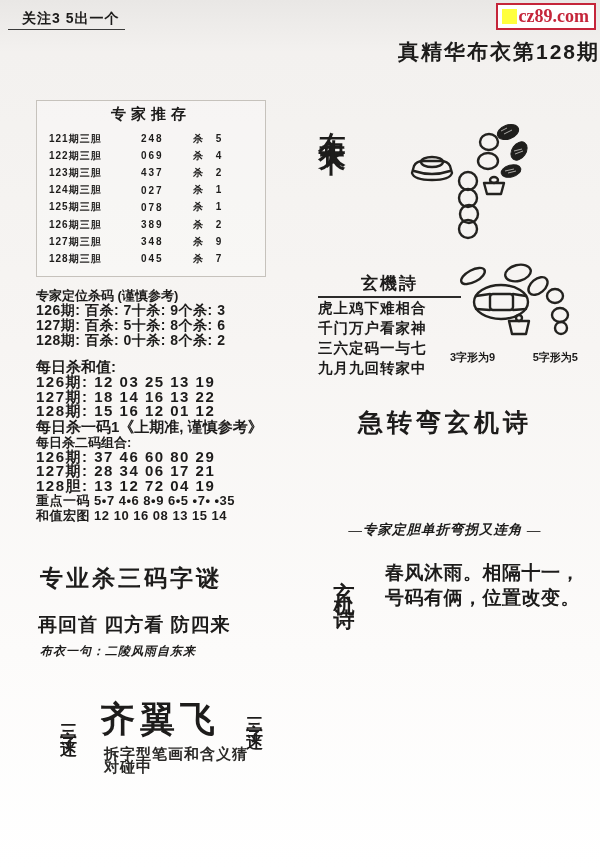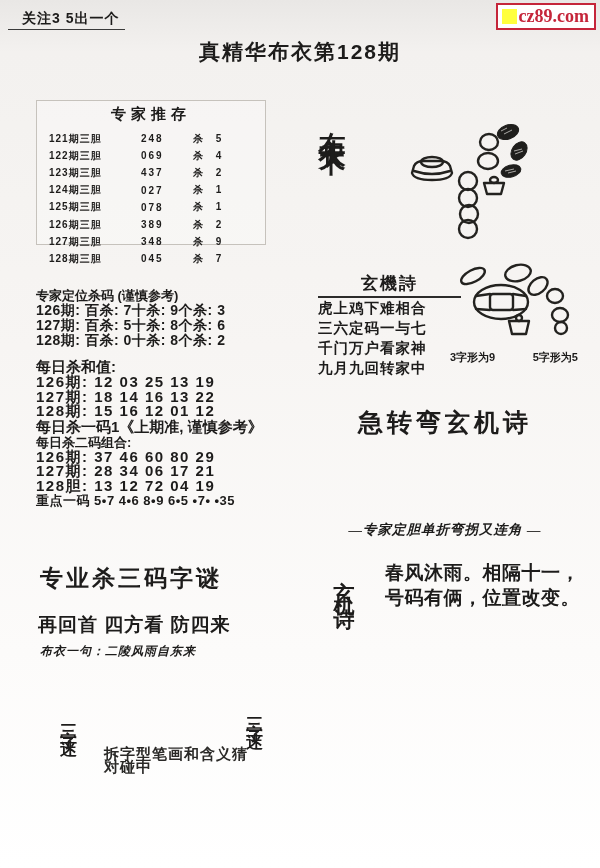--- a/index.html
+++ b/index.html
@@ -10,24 +10,24 @@
     background:linear-gradient(180deg,#e9e7e5 0%, #f3f1ef 6%, #f7f5f3 40%, #fcfbfa 75%, #ffffff 100%);
   }
   .abs { position:absolute; }
   .serif { font-family:"Liberation Serif", serif; }
 
   
   .note-tl { left:8px; top:10px; font-size:14px; font-weight:bold; border-bottom:1.5px solid #3a3a3a; padding:0 6px 1px 14px; letter-spacing:1px; }
   .logo { right:4px; top:3px; height:27px; background:#fff; border:2px solid #c5253a; display:flex; align-items:center; padding:0 5px 0 4px; }
   .logo-sq { width:15px; height:15px; background:#ffff3d; margin-right:2px; }
   .logo-txt { font-family:"Liberation Serif", serif; font-size:18px; font-weight:bold; color:#c5253a; }
-  .main-title { left:0; top:38px; width:600px; text-align:center; font-size:21px; font-weight:bold; letter-spacing:2px; }
-
-  
-  .expert-box { left:36px; top:100px; width:230px; height:145px; border:1px solid #c6c2bc; background:rgba(255,255,255,0.25); }
+  .main-title { left:0; top:38px; width:600px; text-align:right; font-size:21px; font-weight:bold; letter-spacing:2px; }
+
+  
+  .expert-box { left:36px; top:100px; width:230px; height:177px; border:1px solid #c6c2bc; background:rgba(255,255,255,0.25); }
   .expert-head { text-align:center; font-size:15px; font-weight:bold; letter-spacing:5px; margin-top:4px; }
   .expert-rows { margin:6px 0 0 12px; }
   .erow { display:flex; font-size:10px; font-weight:bold; height:17.2px; align-items:center; }
   .erow .c1 { width:92px; letter-spacing:1px; }
   .erow .c2 { width:52px; letter-spacing:2px; }
   .erow .c3 { letter-spacing:5px; }
 
   
   .kill-sec { left:36px; top:288px; width:256px; }
   .ks-title { font-size:13px; font-weight:bold; line-height:15px; }
@@ -132,27 +132,29 @@
     <div class="ks-sub">每日杀和值:</div>
     <div class="ks-num">126期: 12 03 25 13 19</div>
     <div class="ks-num">127期: 18 14 16 13 22</div>
     <div class="ks-num">128期: 15 16 12 01 12</div>
     <div class="ks-one">每日杀一码1《上期准, 谨慎参考》</div>
     <div class="ks-title">每日杀二码组合:</div>
     <div class="ks-num">126期: 37 46 60 80 29</div>
     <div class="ks-num">127期: 28 34 06 17 21</div>
     <div class="ks-num">128胆: 13 12 72 04 19</div>
     <div class="ks-small">重点一码 5•7 4•6 8•9 6•5 •7• •35</div>
+    <div class="ks-small">和值宏图 12 10 16 08 13 15 14</div>
   </div>
 
   <div class="abs riddle-title">专业杀三码字谜</div>
   <div class="abs riddle-line">再回首 四方看 防四来</div>
   <div class="abs riddle-note">布衣一句：二陵风雨自东来</div>
 
   <div class="abs vert tc-side tc-left">三字迷</div>
+  <div class="abs tc-big">齐翼飞</div>
   <div class="abs tc-hint">
     <div>拆字型笔画和含义猜</div>
     <div>对碰中</div>
   </div>
   <div class="abs vert tc-side tc-right">三字迷</div>
 
   <div class="abs vert buyi-title">布衣天下Ⅰ</div>
 
   <svg class="abs" style="left:372px; top:100px;" width="196" height="142" viewBox="0 0 196 142" aria-hidden="true">
 
@@ -175,22 +177,22 @@
     <ellipse class="blob" transform="rotate(-15 139 71)" cx="139" cy="71" rx="10" ry="6"></ellipse>
     <path class="scrib" d="M133,71 l9,-2 m-6,4 l8,-2"></path>
 
     <ellipse class="ln" cx="122" cy="80" rx="4" ry="3"></ellipse>
     <path class="ln" d="M112,83 L132,83 L129,94 L115,94 Z"></path>
   </svg>
 
   <div class="abs poem-box serif">
     <div class="poem-head">玄機詩</div>
     <div class="poem-line">虎上鸡下难相合</div>
+    <div class="poem-line">千门万户看家神</div>
     <div class="poem-line">三六定码一与七</div>
-    <div class="poem-line">千门万户看家神</div>
     <div class="poem-line">九月九回转家中</div>
   </div>
 
   <svg class="abs" style="left:448px; top:262px;" width="130" height="80" viewBox="0 0 130 80" aria-hidden="true">
     <ellipse class="ln" transform="rotate(-28 25 14)" cx="25" cy="14" rx="13" ry="6"></ellipse>
     <ellipse class="ln" transform="rotate(-14 70 11)" cx="70" cy="11" rx="13" ry="8"></ellipse>
     <ellipse class="ln" transform="rotate(-40 90 24)" cx="90" cy="24" rx="11" ry="7"></ellipse>
     <ellipse class="ln" cx="107" cy="34" rx="8" ry="7"></ellipse>
 
     <ellipse class="ln" cx="53" cy="40" rx="27" ry="17"></ellipse>

